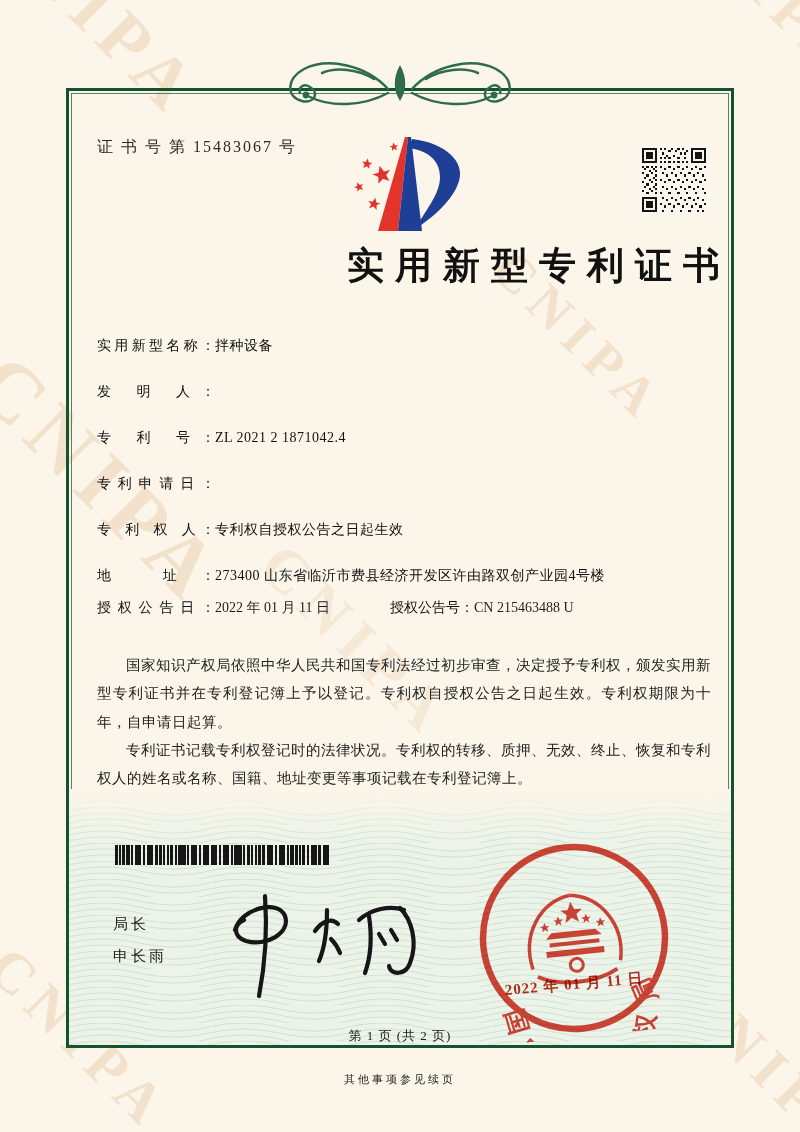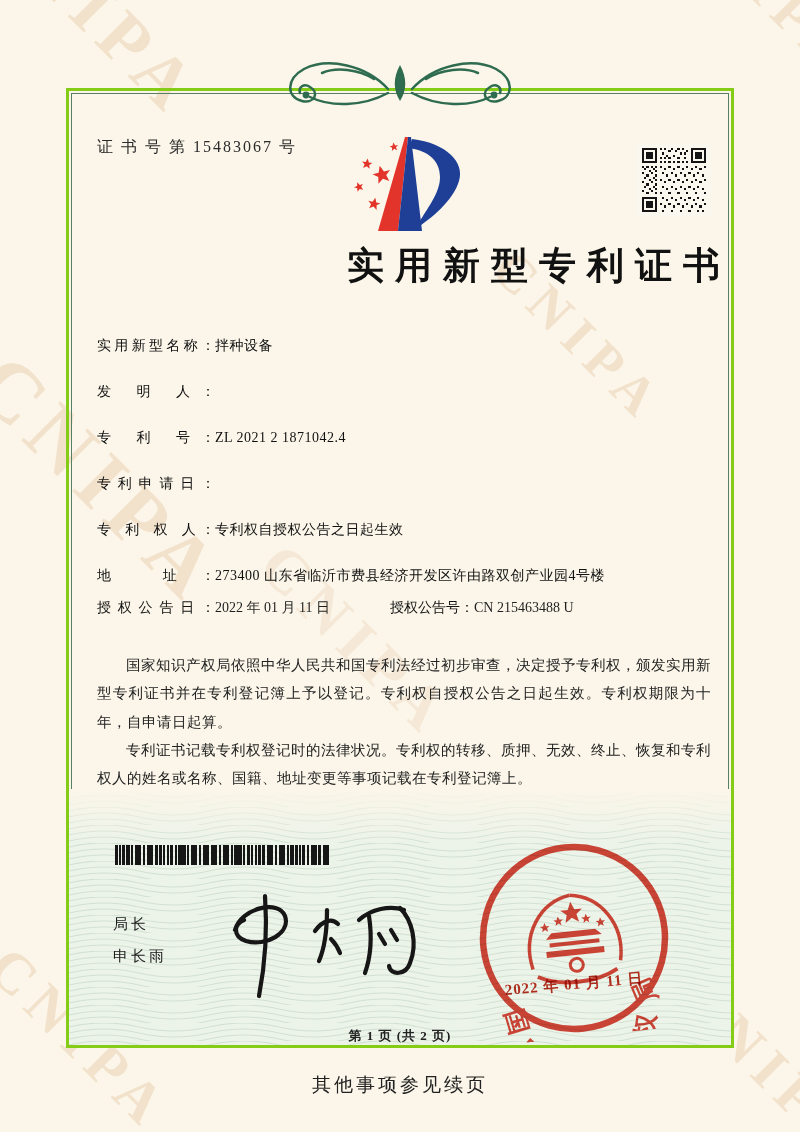--- a/index.html
+++ b/index.html
@@ -12,21 +12,21 @@
   }
   
   .wm {
     position:absolute; font-weight:bold; letter-spacing:10px;
     color:rgba(219,173,125,0.28); transform:rotate(45deg);
     white-space:nowrap; z-index:0; user-select:none;
   }
   
   .frame {
     position:absolute; left:66px; top:88px; width:668px; height:960px;
-    border:3px solid #84cc16; background:transparent; z-index:1;
+    border:3px solid #14532d; background:transparent; z-index:1;
   }
   .frame-inner {
     position:absolute; inset:2px; border:1px solid #558063; pointer-events:none;
   }
   .ornament { position:absolute; left:50%; top:-42px; transform:translateX(-50%); z-index:3; }
   
   .cert-no { position:absolute; left:28px; top:46px; font-size:16px; letter-spacing:2px; color:#2b2b2b; }
   .logo { position:absolute; left:272px; top:40px; }
   .qr { position:absolute; left:568px; top:52px; width:74px; height:74px; background:#faf7ee; padding:5px; }
   .title {
@@ -64,22 +64,22 @@
   .signature { position:absolute; left:150px; top:795px; }
   .seal {
     position:absolute; left:406px; top:748px; width:198px; height:198px;
     transform:rotate(-6deg); mix-blend-mode:multiply; opacity:0.93;
   }
   .seal-date {
     position:absolute; left:406px; top:884px; width:198px; text-align:center;
     color:#c03122; font-size:15px; font-weight:bold; letter-spacing:1px;
     transform:rotate(-5deg); mix-blend-mode:multiply;
   }
-  .page-no { position:absolute; left:0; top:936px; width:100%; text-align:center; font-size:13px; color:#222; letter-spacing:1px;font-weight:bold; }
-  .cont-note { position:absolute; left:0; top:1072px; width:100%; text-align:center; font-size:19px; letter-spacing:3px; color:#222; z-index:2; }
+  .page-no { position:absolute; left:0; top:936px; width:100%; text-align:center; font-size:13px; color:#222; letter-spacing:1px; }
+  .cont-note { position:absolute; left:0; top:1072px; width:100%; text-align:center; font-size:11px; letter-spacing:3px; color:#222; z-index:2; }
 </style>
 </head>
 <body>
 
 <div class="wm" style="left:-45px;top:-35px;font-size:72px;">CNIPA</div>
 <div class="wm" style="left:655px;top:-45px;font-size:56px;">CNIPA</div>
 <div class="wm" style="left:470px;top:305px;font-size:54px;">CNIPA</div>
 <div class="wm" style="left:-55px;top:430px;font-size:84px;">CNIPA</div>
 <div class="wm" style="left:235px;top:605px;font-size:62px;color:rgba(219,173,125,0.18);">CNIPA</div>
 <div class="wm" style="left:-35px;top:1005px;font-size:58px;">CNIPA</div>

